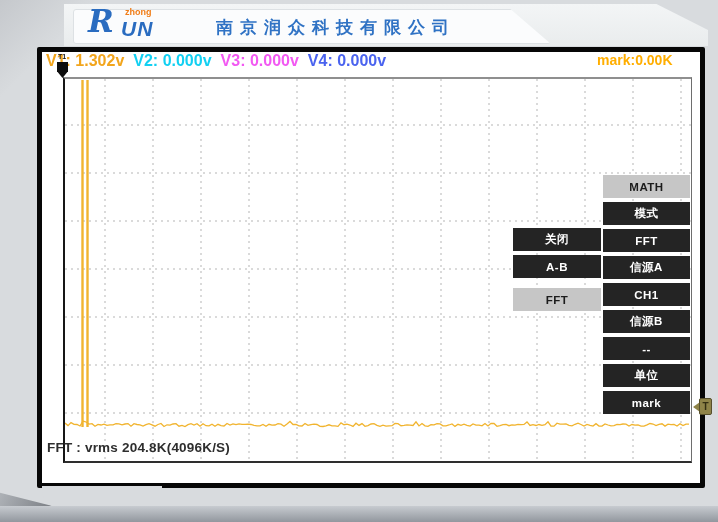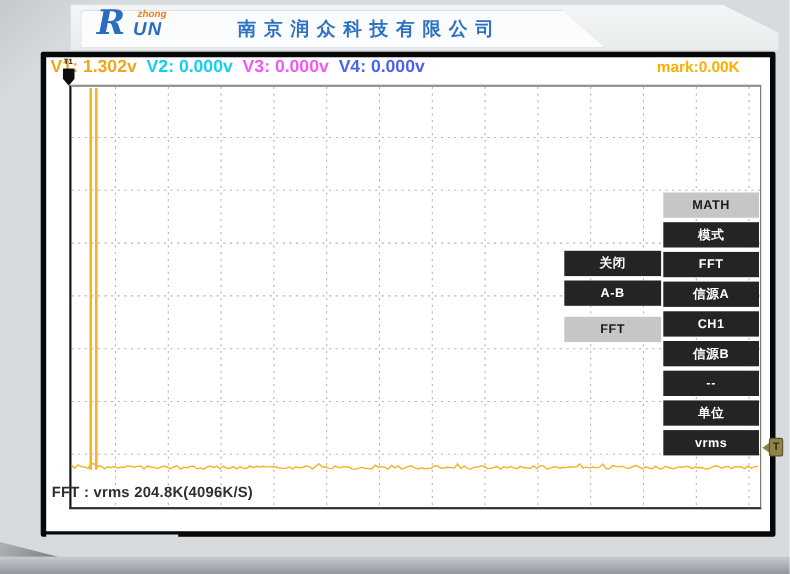--- a/index.html
+++ b/index.html
@@ -10,22 +10,22 @@
   
   .case-bevel{position:absolute;left:64px;top:4px;width:644px;height:42px;
       background:linear-gradient(#f3f5f6,#e9eced);
       clip-path:polygon(0 0,92% 0,100% 62%,100% 100%,0 100%);}
   .logo-strip{position:absolute;left:73px;top:9px;width:476px;height:33px;
       background:#fbfcfd;border:1px solid #dde1e4;
       clip-path:polygon(0 0,91.5% 0,100% 100%,0 100%);border-radius:3px;}
   .logo-r{position:absolute;left:88px;top:6px;font-family:"DejaVu Serif",serif;
       font-style:italic;font-weight:bold;font-size:31px;color:#2a6cc0;line-height:1;}
   .logo-un{position:absolute;left:121px;top:18px;font-style:italic;font-weight:bold;
-      font-size:17px;color:#2a6cc0;letter-spacing:1px;line-height:1;}
-  .logo-zhong{position:absolute;left:125px;top:8px;font-style:italic;font-weight:bold;
+      font-size:21px;color:#2a6cc0;letter-spacing:1px;line-height:1;}
+  .logo-zhong{position:absolute;left:125px;top:8px;font-weight:bold;
       font-size:9px;color:#f07d18;line-height:1;}
   .company{position:absolute;left:216px;top:17px;font-family:"DejaVu Serif",serif;
       font-weight:bold;font-size:17px;letter-spacing:7px;color:#2f72c4;line-height:1.2;}
 
   
   .screen{position:absolute;left:37px;top:47px;width:668px;height:441px;
       background:#ffffff;border:5px solid #070707;border-radius:2px;box-sizing:border-box;}
   .meas-row{position:absolute;left:46px;top:52px;font-weight:bold;font-size:16px;
       white-space:nowrap;}
   .meas-row span{margin-right:9px;}
@@ -131,21 +131,21 @@
 
   <div class="menu-col main-col">
     <div class="menu-item light">MATH</div>
     <div class="menu-item">模式</div>
     <div class="menu-item">FFT</div>
     <div class="menu-item">信源A</div>
     <div class="menu-item">CH1</div>
     <div class="menu-item">信源B</div>
     <div class="menu-item">--</div>
     <div class="menu-item">单位</div>
-    <div class="menu-item">vrms</div>
+    <div class="menu-item">mark</div>
   </div>
 
   <div class="knob">
     <div class="knob-tri"></div>
     <div class="knob-body">T</div>
   </div>
 
   <div class="bottom-wedge"></div>
   <div class="bottom-corner"></div>
   <div class="bottom-band"></div>

